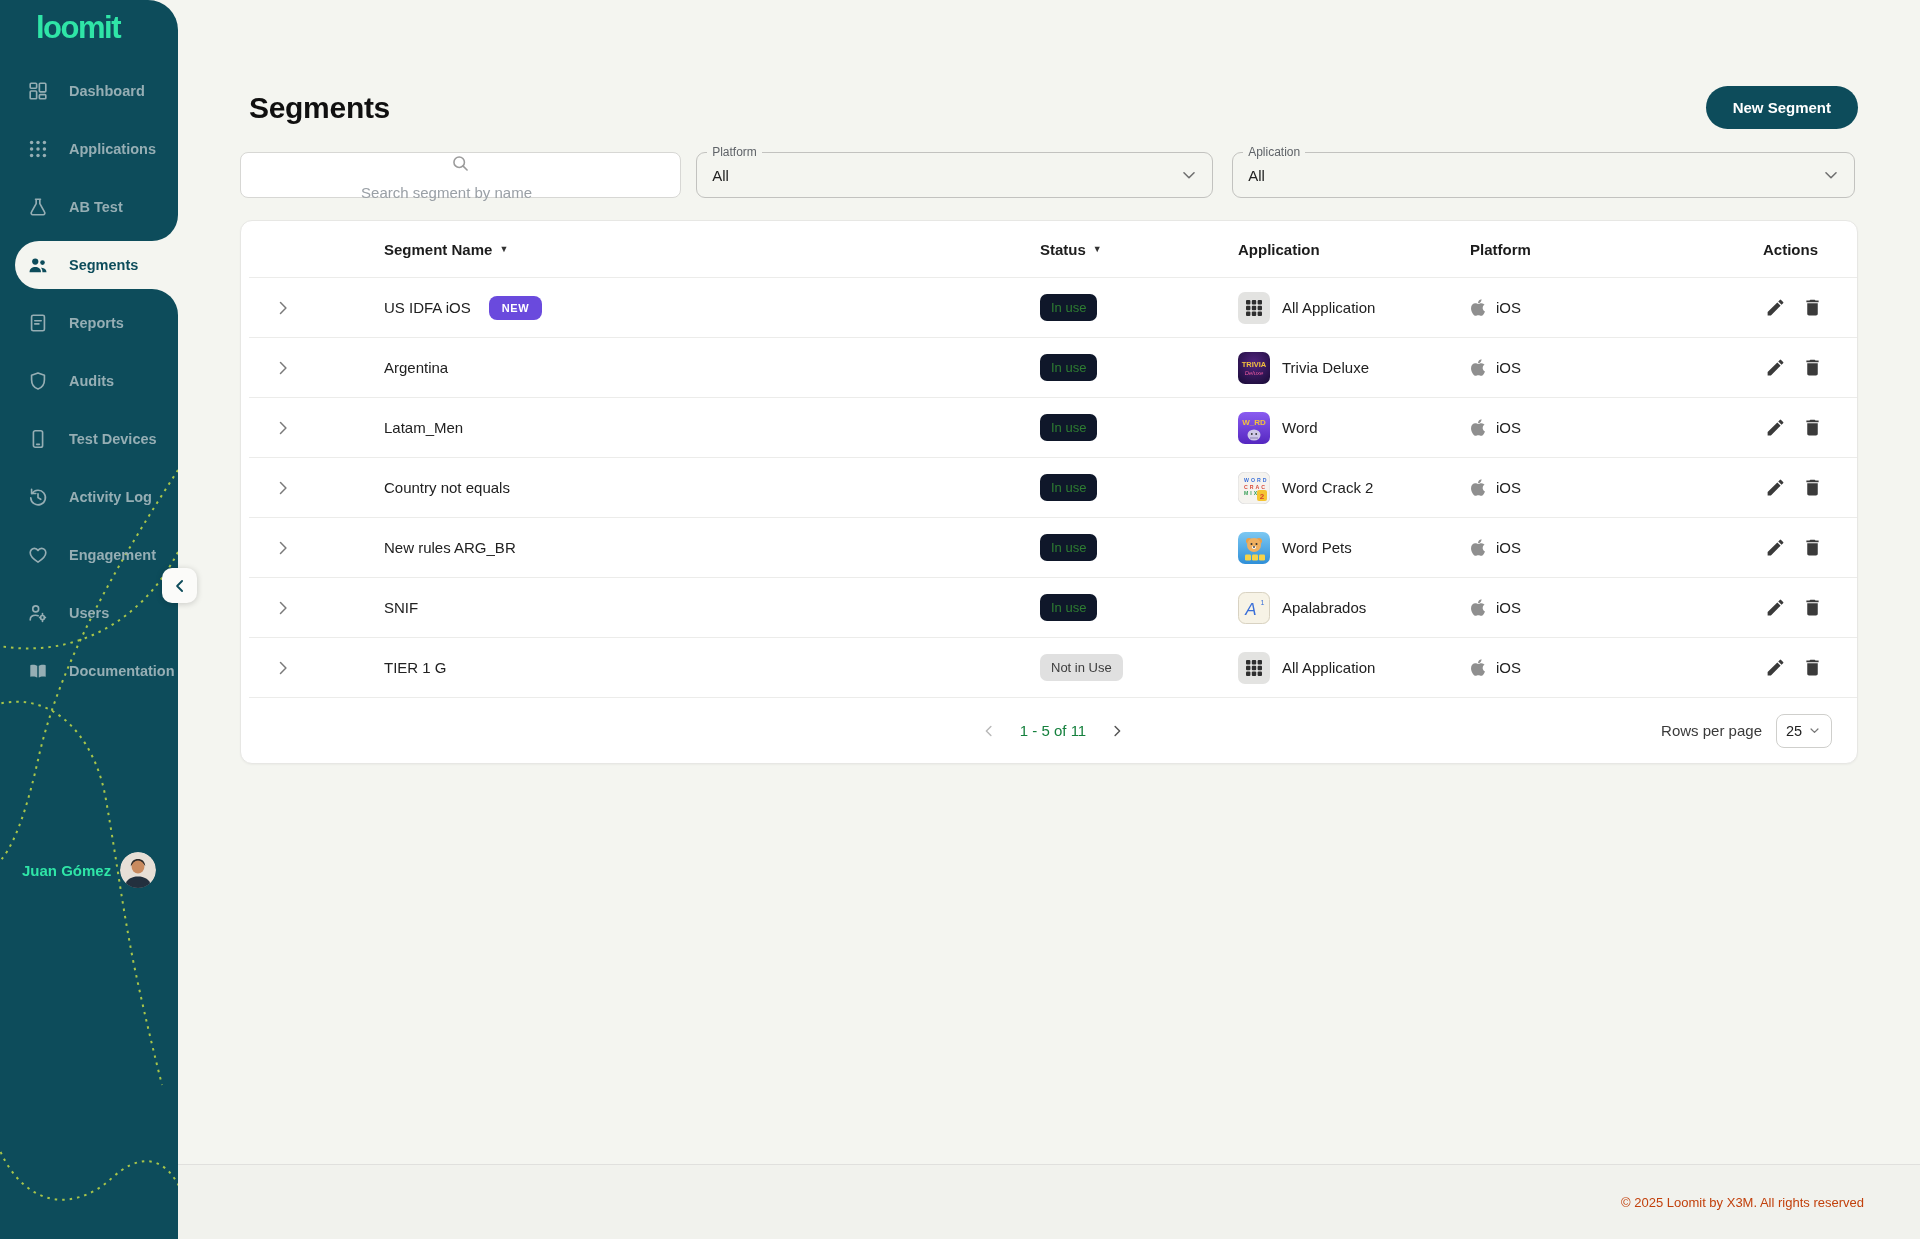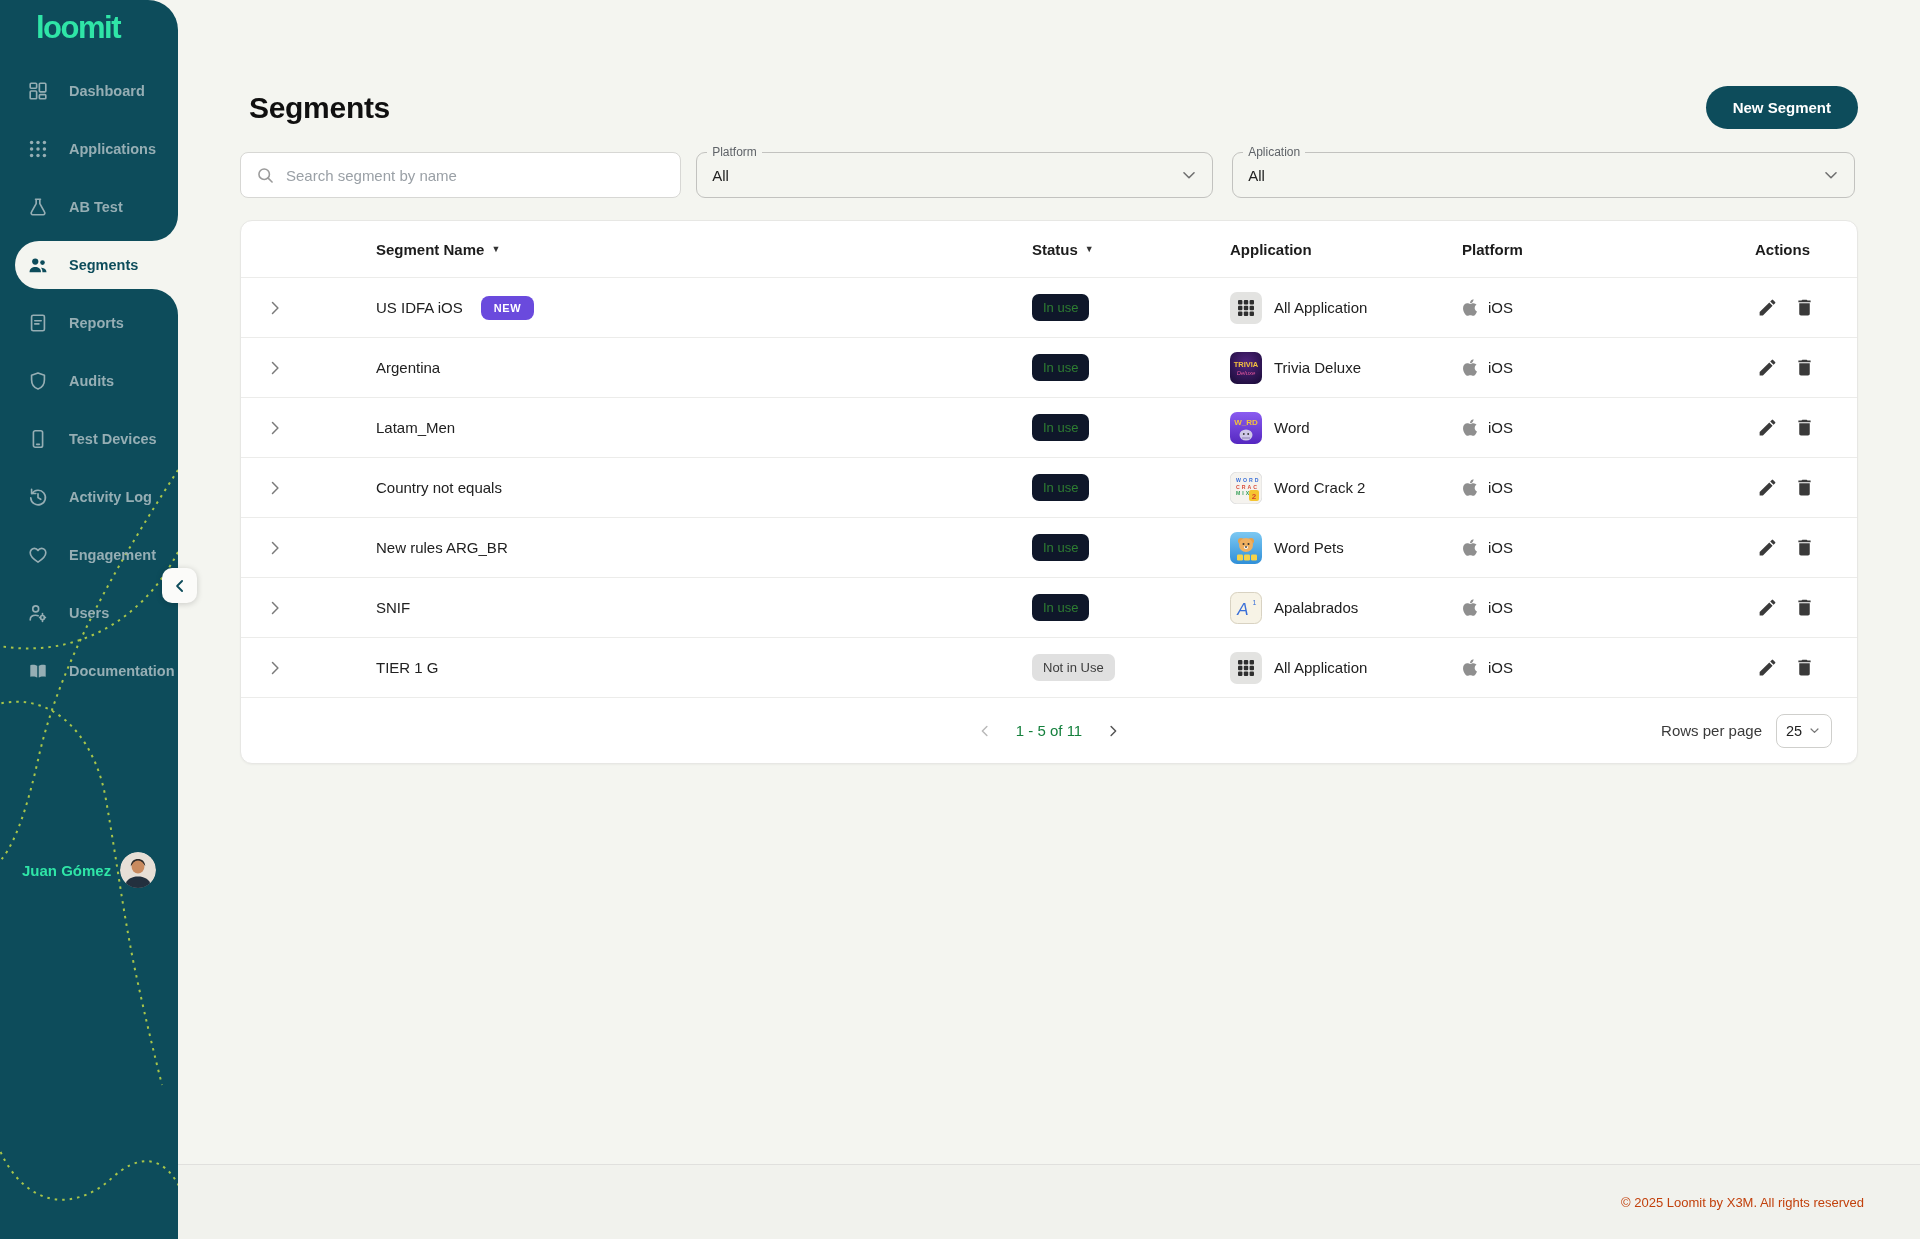--- a/index.html
+++ b/index.html
@@ -42,34 +42,34 @@
 
   
   .content{margin-left:178px;height:1239px;display:flex;flex-direction:column;position:relative;}
   .page-head{margin:86px 62px 0 71px;display:flex;justify-content:space-between;align-items:center;}
   .page-title{font-size:30px;font-weight:700;color:#101010;letter-spacing:-.3px;}
   .btn-new{height:43px;padding:0 27px;border:none;border-radius:24px;background:var(--teal);
     color:#fff;font-size:15px;font-weight:700;cursor:pointer;}
 
   .filters{margin:23px 65px 0 62px;display:flex;}
   .search-box{width:442px;height:46px;background:#fff;border:1px solid #d7d7d4;border-radius:8px;
-    display:flex;align-items:center;padding:0 14px;gap:10px;margin-right:15px;}
+    display:flex;align-items:center;padding:0 14px;gap:10px;margin-right:15px;flex-direction:column;}
   .search-box input{border:none;outline:none;flex:1;font-size:15px;color:#333;background:transparent;}
   .search-box input::placeholder{color:#9aa0a6;}
   .select{position:relative;height:46px;border:1px solid #c2c2bf;border-radius:9px;
     display:flex;align-items:center;justify-content:space-between;padding:0 12px 0 15px;cursor:pointer;}
   .select.platform{width:518px;margin-right:19px;}
   .select.application{width:624px;}
   .flabel{position:absolute;top:-8px;left:10px;background:var(--content-bg);padding:0 5px;
     font-size:12px;color:#5f6368;}
   .fvalue{font-size:15px;color:#222;}
 
   
   .card{margin:22px 62px 0 62px;background:var(--card);border:1px solid var(--border);
-    border-radius:12px;box-shadow:0 1px 2px rgba(0,0,0,.04);}
+    border-radius:12px;box-shadow:0 1px 2px rgba(0,0,0,.04);padding-left:8px;}
   .thead,.trow{display:grid;grid-template-columns:135px 656px 198px 232px 293px 102px;align-items:center;}
   .thead{height:56px;font-size:15px;font-weight:700;color:#1c1c1c;}
   .th{display:flex;align-items:center;gap:7px;}
   .sort-arrow{font-size:9px;color:#333;}
   .trow{height:60px;border-top:1px solid #ececea;font-size:15px;color:#212121;}
   .c-exp{padding-left:21px;}
   .expander{border:none;background:none;cursor:pointer;width:26px;height:26px;
     display:flex;align-items:center;justify-content:center;}
   .c-name{display:flex;align-items:center;gap:18px;}
   .badge-new{background:#6a4add;color:#fff;font-size:11px;font-weight:700;letter-spacing:.6px;

